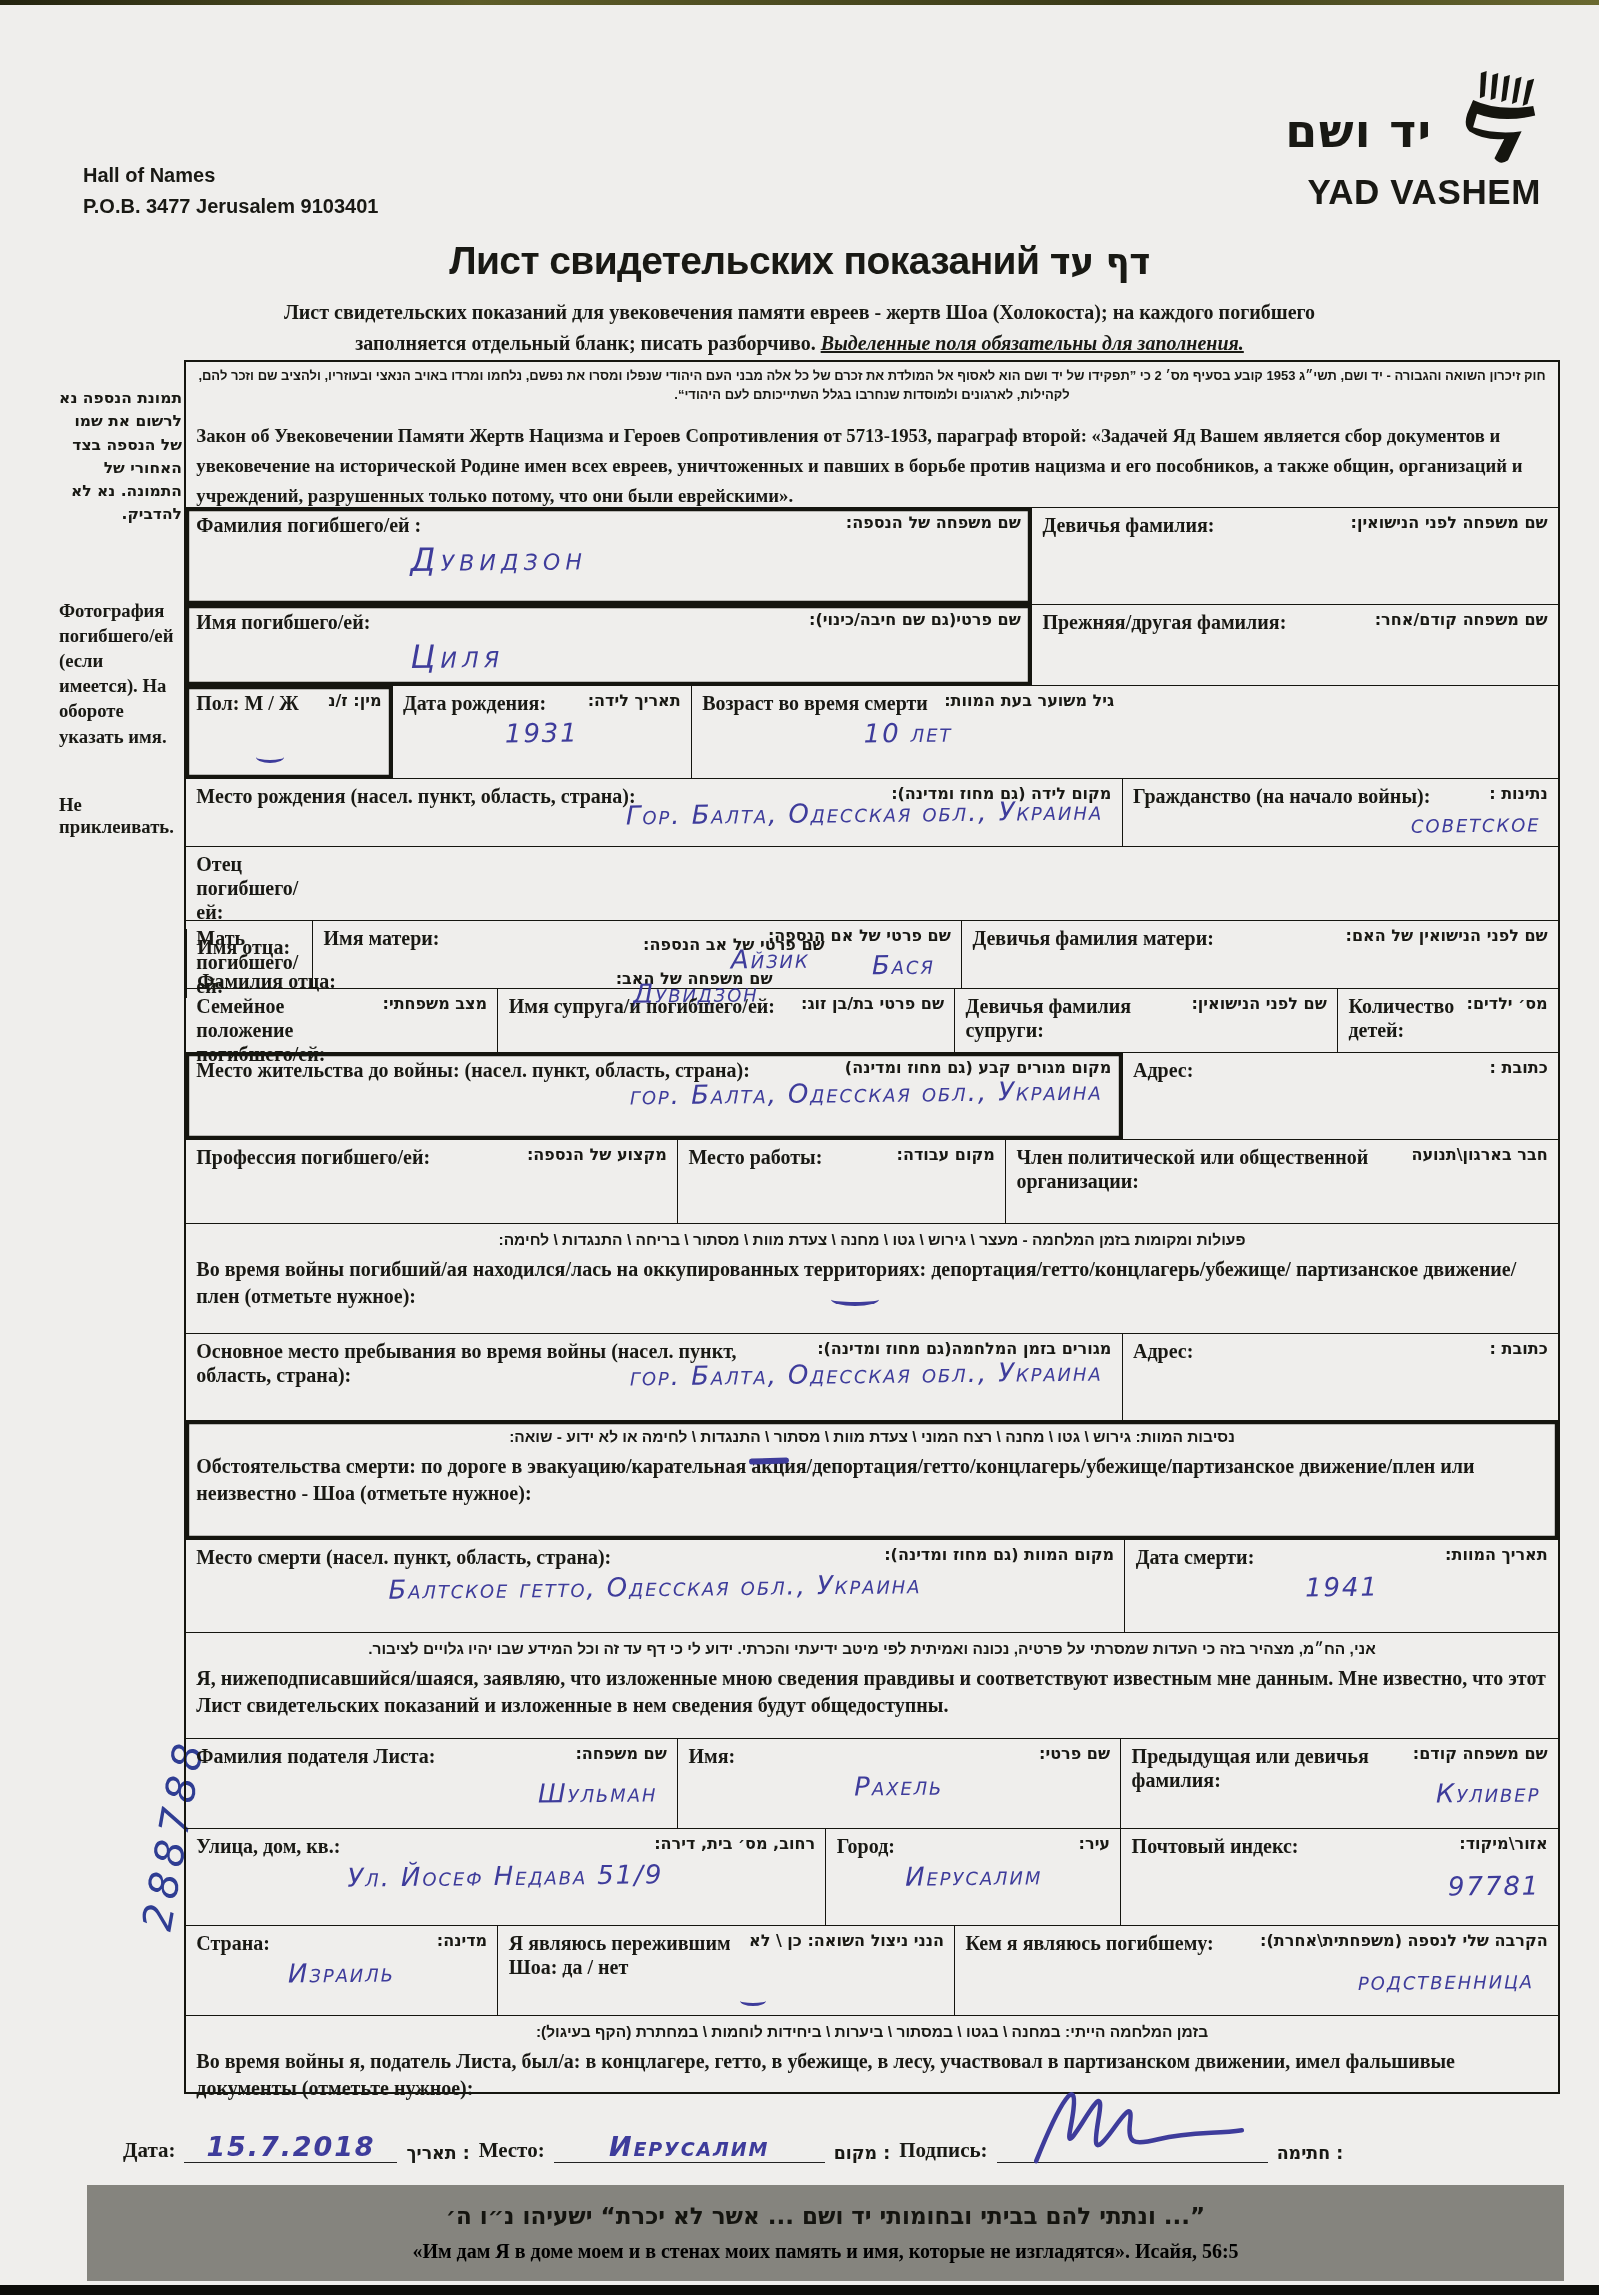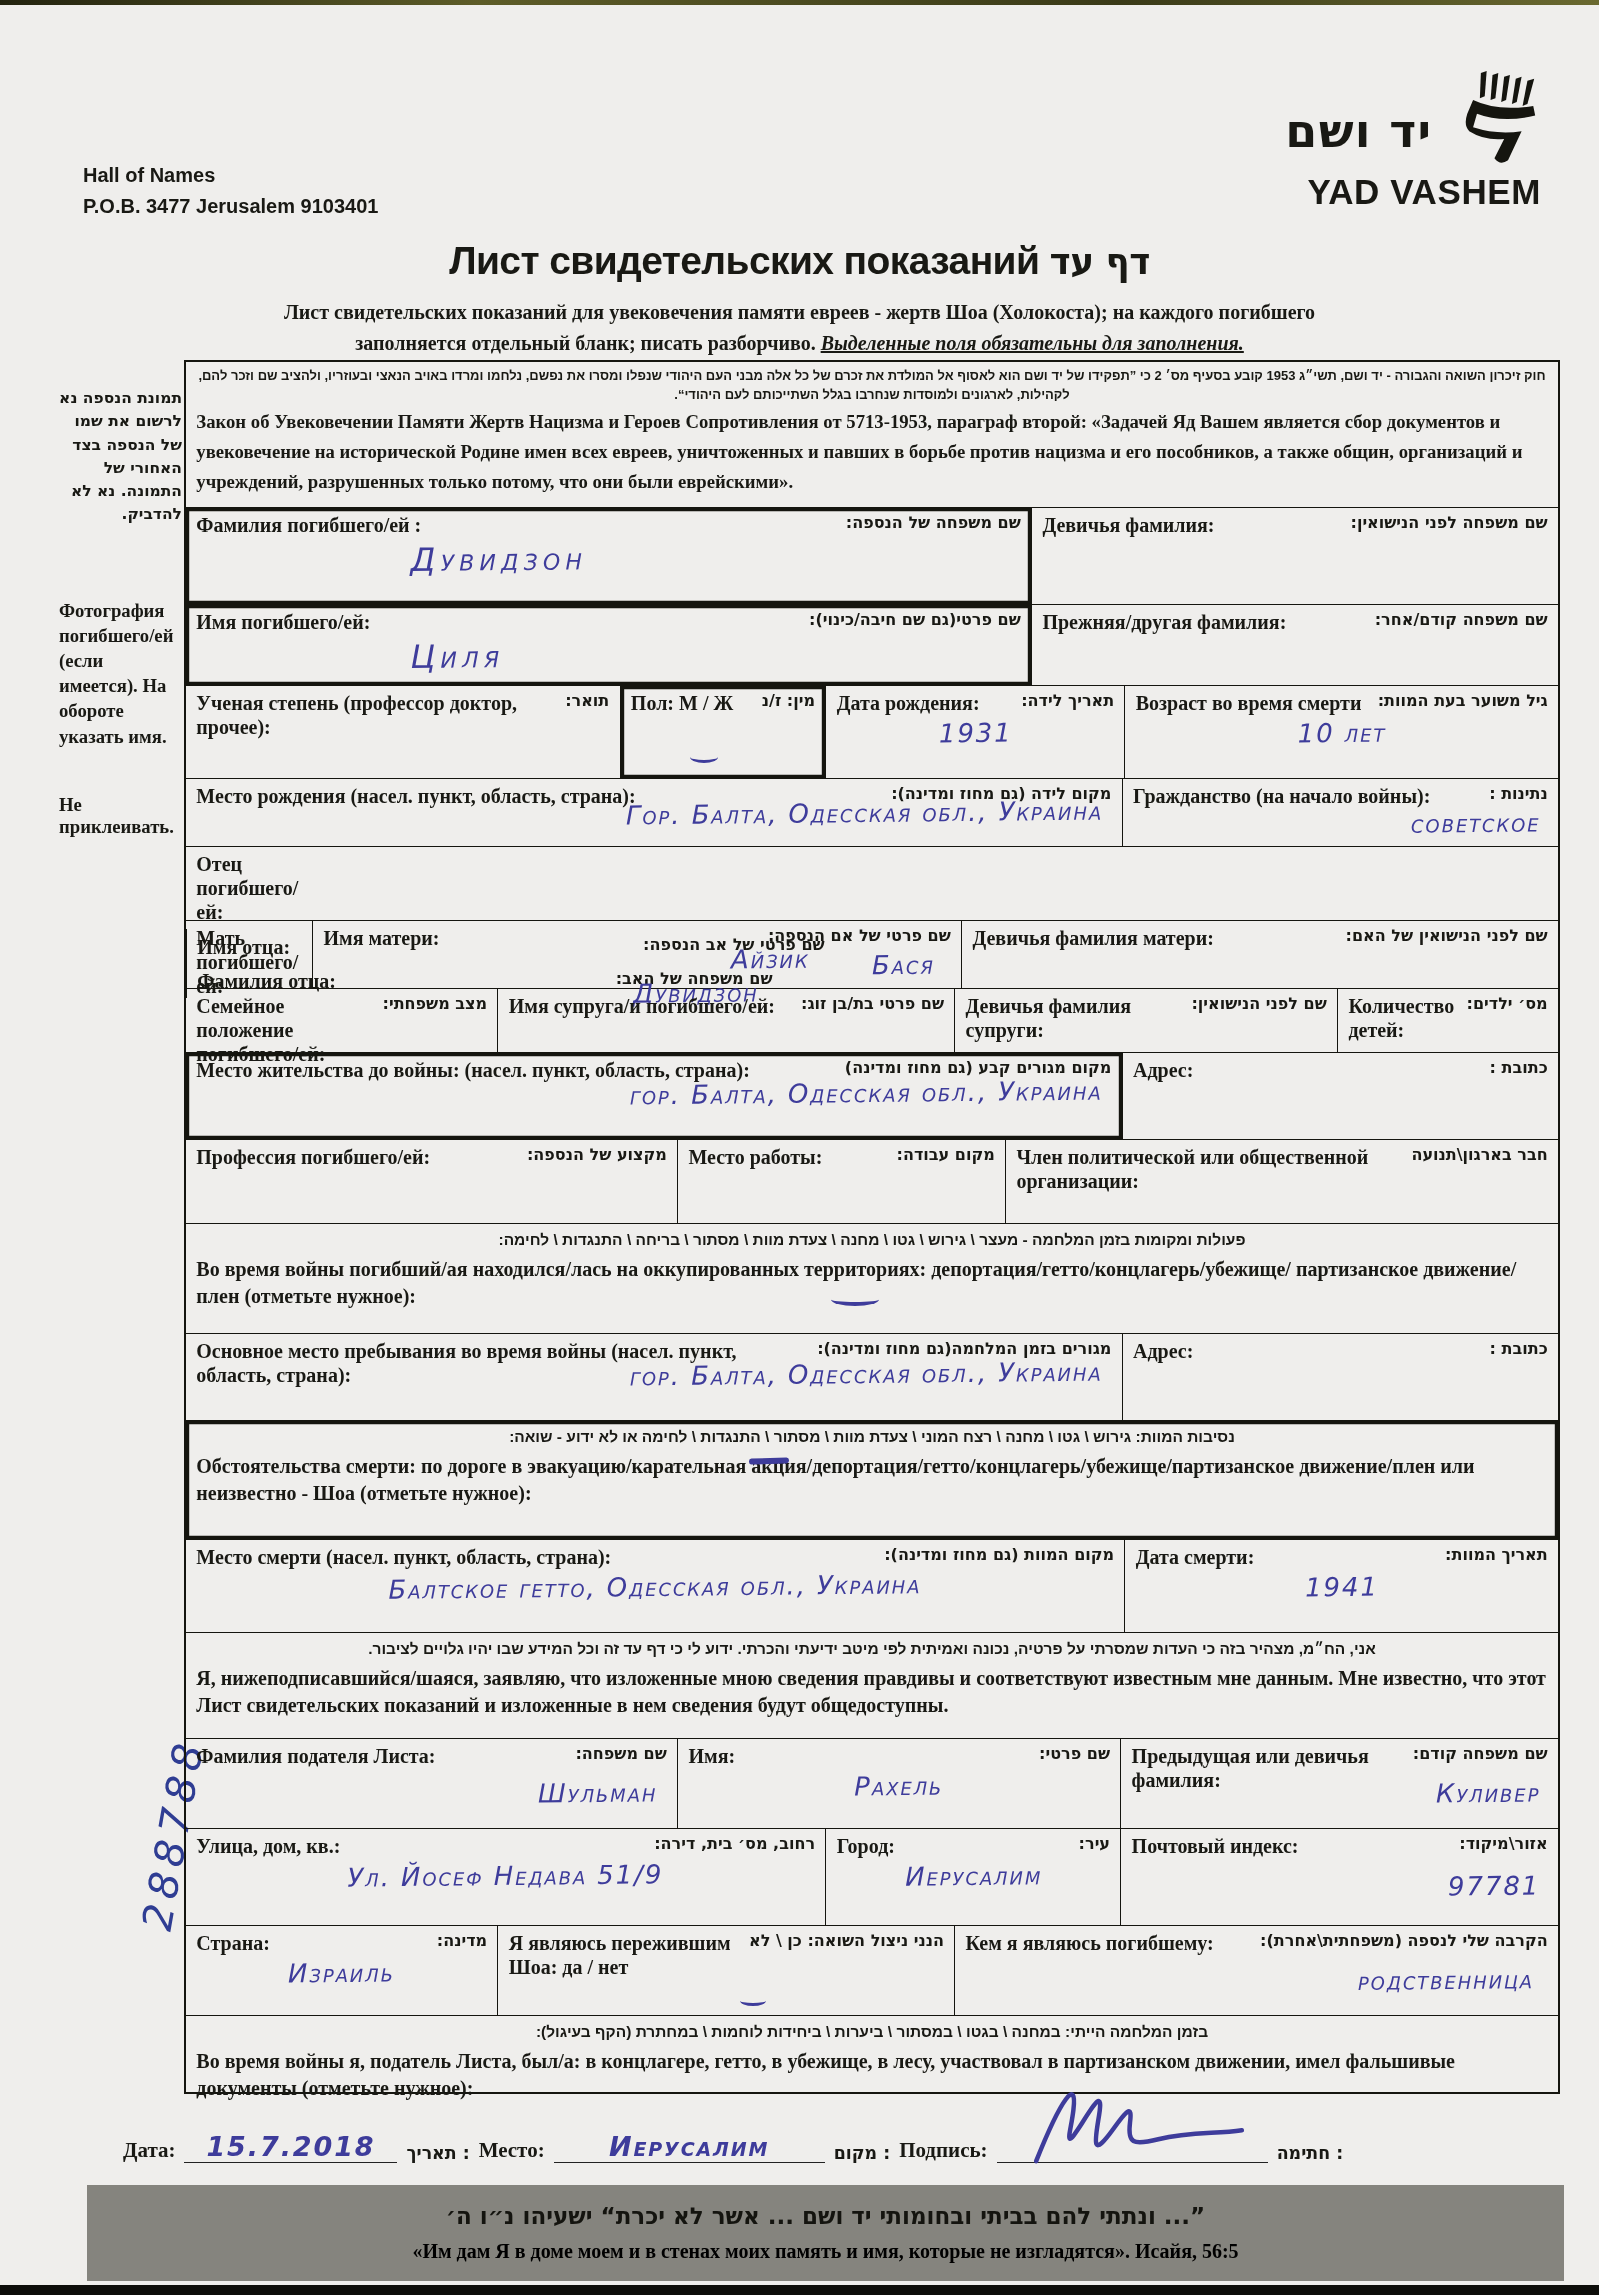--- a/index.html
+++ b/index.html
@@ -37,21 +37,21 @@
   .frow:first-child{border-top:none;}
   .fcell{position:relative;border-left:1.3px solid #15150f;padding:5.2px 10.3px;box-sizing:border-box;flex:0 0 auto;}
   .fcell:first-child{border-left:none;}
   .fcell.bold{box-shadow:inset 0 0 0 3.2px #15150f;}
   .labels{display:flex;justify-content:space-between;align-items:flex-start;gap:7.7px;}
   .labels .ru{font-size:20px;font-weight:700;line-height:1.2;}
   .labels .he{direction:rtl;font-family:"DejaVu Sans",sans-serif;font-size:16px;font-weight:700;line-height:1.25;text-align:right;flex:0 0 auto;max-width:55%;}
   .he-line{direction:rtl;text-align:center;font-family:Liberation Sans, sans-serif;font-size:15.5px;font-weight:700;line-height:1.45;}
   .ru-block{font-size:20px;font-weight:700;line-height:1.35;margin-top:3.9px;}
   .law-he{font-size:13px;font-weight:600;}
-  .law-ru{font-size:18.7px;font-weight:600;margin-top:2px;line-height:1.6;}
+  .law-ru{font-size:18.7px;font-weight:600;margin-top:16px;line-height:1.6;}
   .decl-ru{font-size:20px;}
 
   
   .hw{font-family:"DejaVu Sans",sans-serif;font-style:italic;color:#3e3c9b;
       font-variant:small-caps;letter-spacing:1.9px;font-size:26px;line-height:1.1;
       text-align:center;margin-top:3.9px;transform:rotate(-0.6deg);}
   .hw.lg{font-size:32px;letter-spacing:5.2px;text-align:left;padding-left:26%;}
   .hw.inline{position:absolute;right:2%;top:30%;white-space:nowrap;margin:0;}
   .hw.inline-low{position:absolute;right:4%;top:45%;white-space:nowrap;margin:0;}
 
@@ -167,26 +167,20 @@
         <div class="hw lg">Циля</div>
       </div>
       <div class="fcell" style="width: 38.4%;">
         <div class="labels">
           <span class="ru">Прежняя/другая фамилия:</span>
           <span class="he" dir="rtl">שם משפחה קודם/אחר:</span>
         </div>
       </div>
     </div>
     <div class="frow" style="height: 93px;">
-      <div class="fcell" style="width: 31.6%;">
-        <div class="labels">
-          <span class="ru">Ученая степень (профессор доктор, прочее):</span>
-          <span class="he" dir="rtl">תואר:</span>
-        </div>
-      </div>
       <div class="fcell bold" style="width: 15%;">
         <div class="labels">
           <span class="ru">Пол: М / Ж</span>
           <span class="he" dir="rtl">מין: ז/נ</span>
         </div>
         <span class="mark mark-sex"></span>
       </div>
       <div class="fcell" style="width: 21.8%;">
         <div class="labels">
           <span class="ru">Дата рождения:</span>

